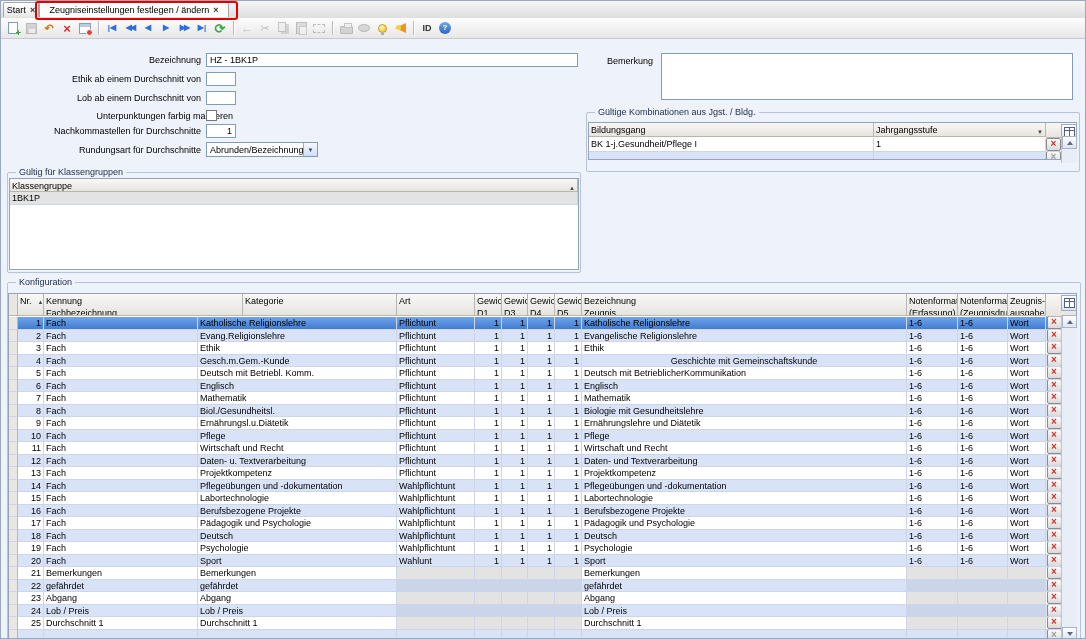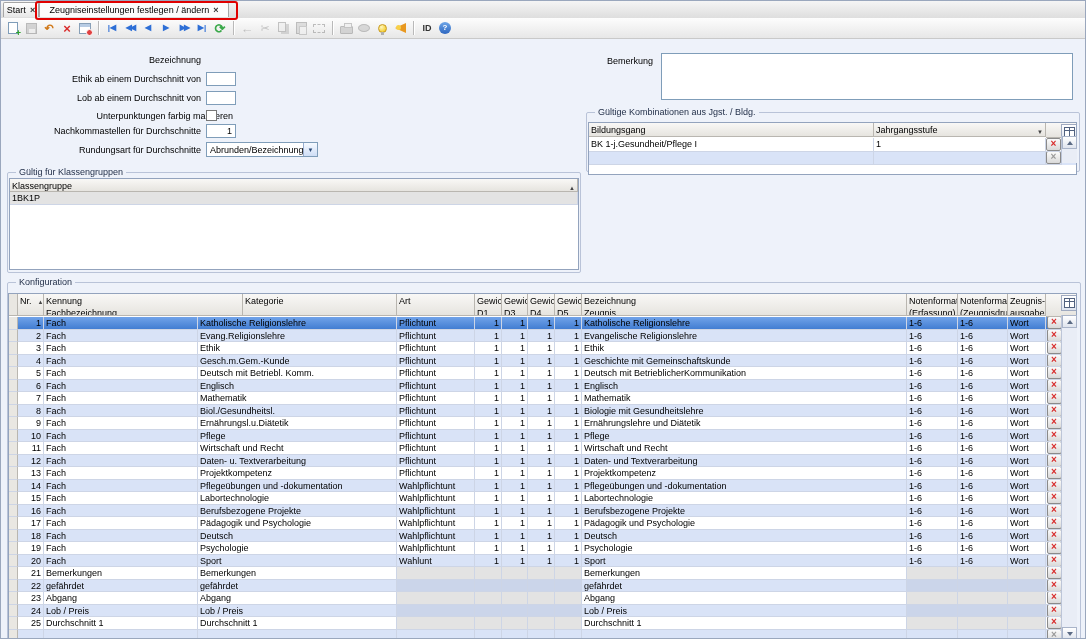--- a/index.html
+++ b/index.html
@@ -188,41 +188,42 @@
         <span class="glyph c-dark idtxt">ID</span>
       </span>
       <span class="tb-btn">
         <span class="shp shp-help"></span>
       </span>
     </div>
 
   <div class="content">
 
     <span class="lbl" style="left:8px;top:16px;width:192px;">Bezeichnung</span>
+    <input class="txt" style="left: 205px; top: 14px; width: 372px;" value="HZ - 1BK1P">
     <span class="lbl" style="left:8px;top:35px;width:192px;">Ethik ab einem Durchschnitt von</span>
     <input class="txt" style="left: 205px; top: 33px; width: 30px;" value="">
     <span class="lbl" style="left:8px;top:54px;width:192px;">Lob ab einem Durchschnitt von</span>
     <input class="txt" style="left: 205px; top: 52px; width: 30px;" value="">
     <span class="lbl" style="left:8px;top:72px;width:224px;">Unterpunktungen farbig markieren</span>
     <span class="cb" style="left:205px;top:71px;"></span>
     <span class="lbl" style="left:8px;top:87px;width:192px;">Nachkommastellen für Durchschnitte</span>
     <input class="txt ar" style="left: 205px; top: 85px; width: 30px;" value="1">
     <span class="lbl" style="left:8px;top:106px;width:192px;">Rundungsart für Durchschnitte</span>
     <div class="combo" style="left:205px;top:103px;width:112px;">
       <span class="val">Abrunden/Bezeichnung</span>
       <span class="dd">▼</span>
     </div>
 
     <span class="lbl" style="left:540px;top:17px;width:112px;">Bemerkung</span>
     <textarea class="txt" style="left: 660px; top: 14px; width: 412px; height: 47px;"></textarea>
 
     <div class="gbox" style="left:585px;top:73px;width:494px;height:60px;">
       <span class="legend" style="background:#eef2fa;">Gültige Kombinationen aus Jgst. / Bldg.</span>
     </div>
-    <div class="grid" id="kombi-grid" style="left:587px;top:83px;width:489px;height:53px;">
+    <div class="grid" id="kombi-grid" style="left:587px;top:83px;width:489px;height:38px;">
         <div class="grow">
           <div class="gcell hcell" style="width: 285px;">Bildungsgang</div>
           <div class="gcell hcell" style="width: 172px;">Jahrgangsstufe<span class="flticon">▼</span></div>
           <div class="hdr-right" style="width: 32px;">
             <span class="custbtn">
               <span class="ico-cust"></span>
             </span>
           </div>
         </div>
         <div class="grow odd">
@@ -348,21 +349,21 @@
         <div class="grow even">
           <div class="gcell gutter" style="width: 9px;"></div>
           <div class="gcell ar" style="width: 26px;">4</div>
           <div class="gcell" style="width: 154px;">Fach</div>
           <div class="gcell" style="width: 199px;">Gesch.m.Gem.-Kunde</div>
           <div class="gcell" style="width: 78px;">Pflichtunt</div>
           <div class="gcell ar" style="width: 27px;">1</div>
           <div class="gcell ar" style="width: 26px;">1</div>
           <div class="gcell ar" style="width: 27px;">1</div>
           <div class="gcell ar" style="width: 27px;">1</div>
-          <div class="gcell" style="width: 325px;">Geschichte mit Gemeinschaftskunde</div>
+          <div class="gcell" style="width: 325px; text-align: center;">Geschichte mit Gemeinschaftskunde</div>
           <div class="gcell" style="width: 51px;">1-6</div>
           <div class="gcell" style="width: 50px;">1-6</div>
           <div class="gcell" style="width: 38px;">Wort</div>
           <div class="gcell xcell" style="width: 17px;">
             <span class="xbtn">×</span>
           </div>
         </div>
         <div class="grow odd">
           <div class="gcell gutter" style="width: 9px;"></div>
           <div class="gcell ar" style="width: 26px;">5</div>

